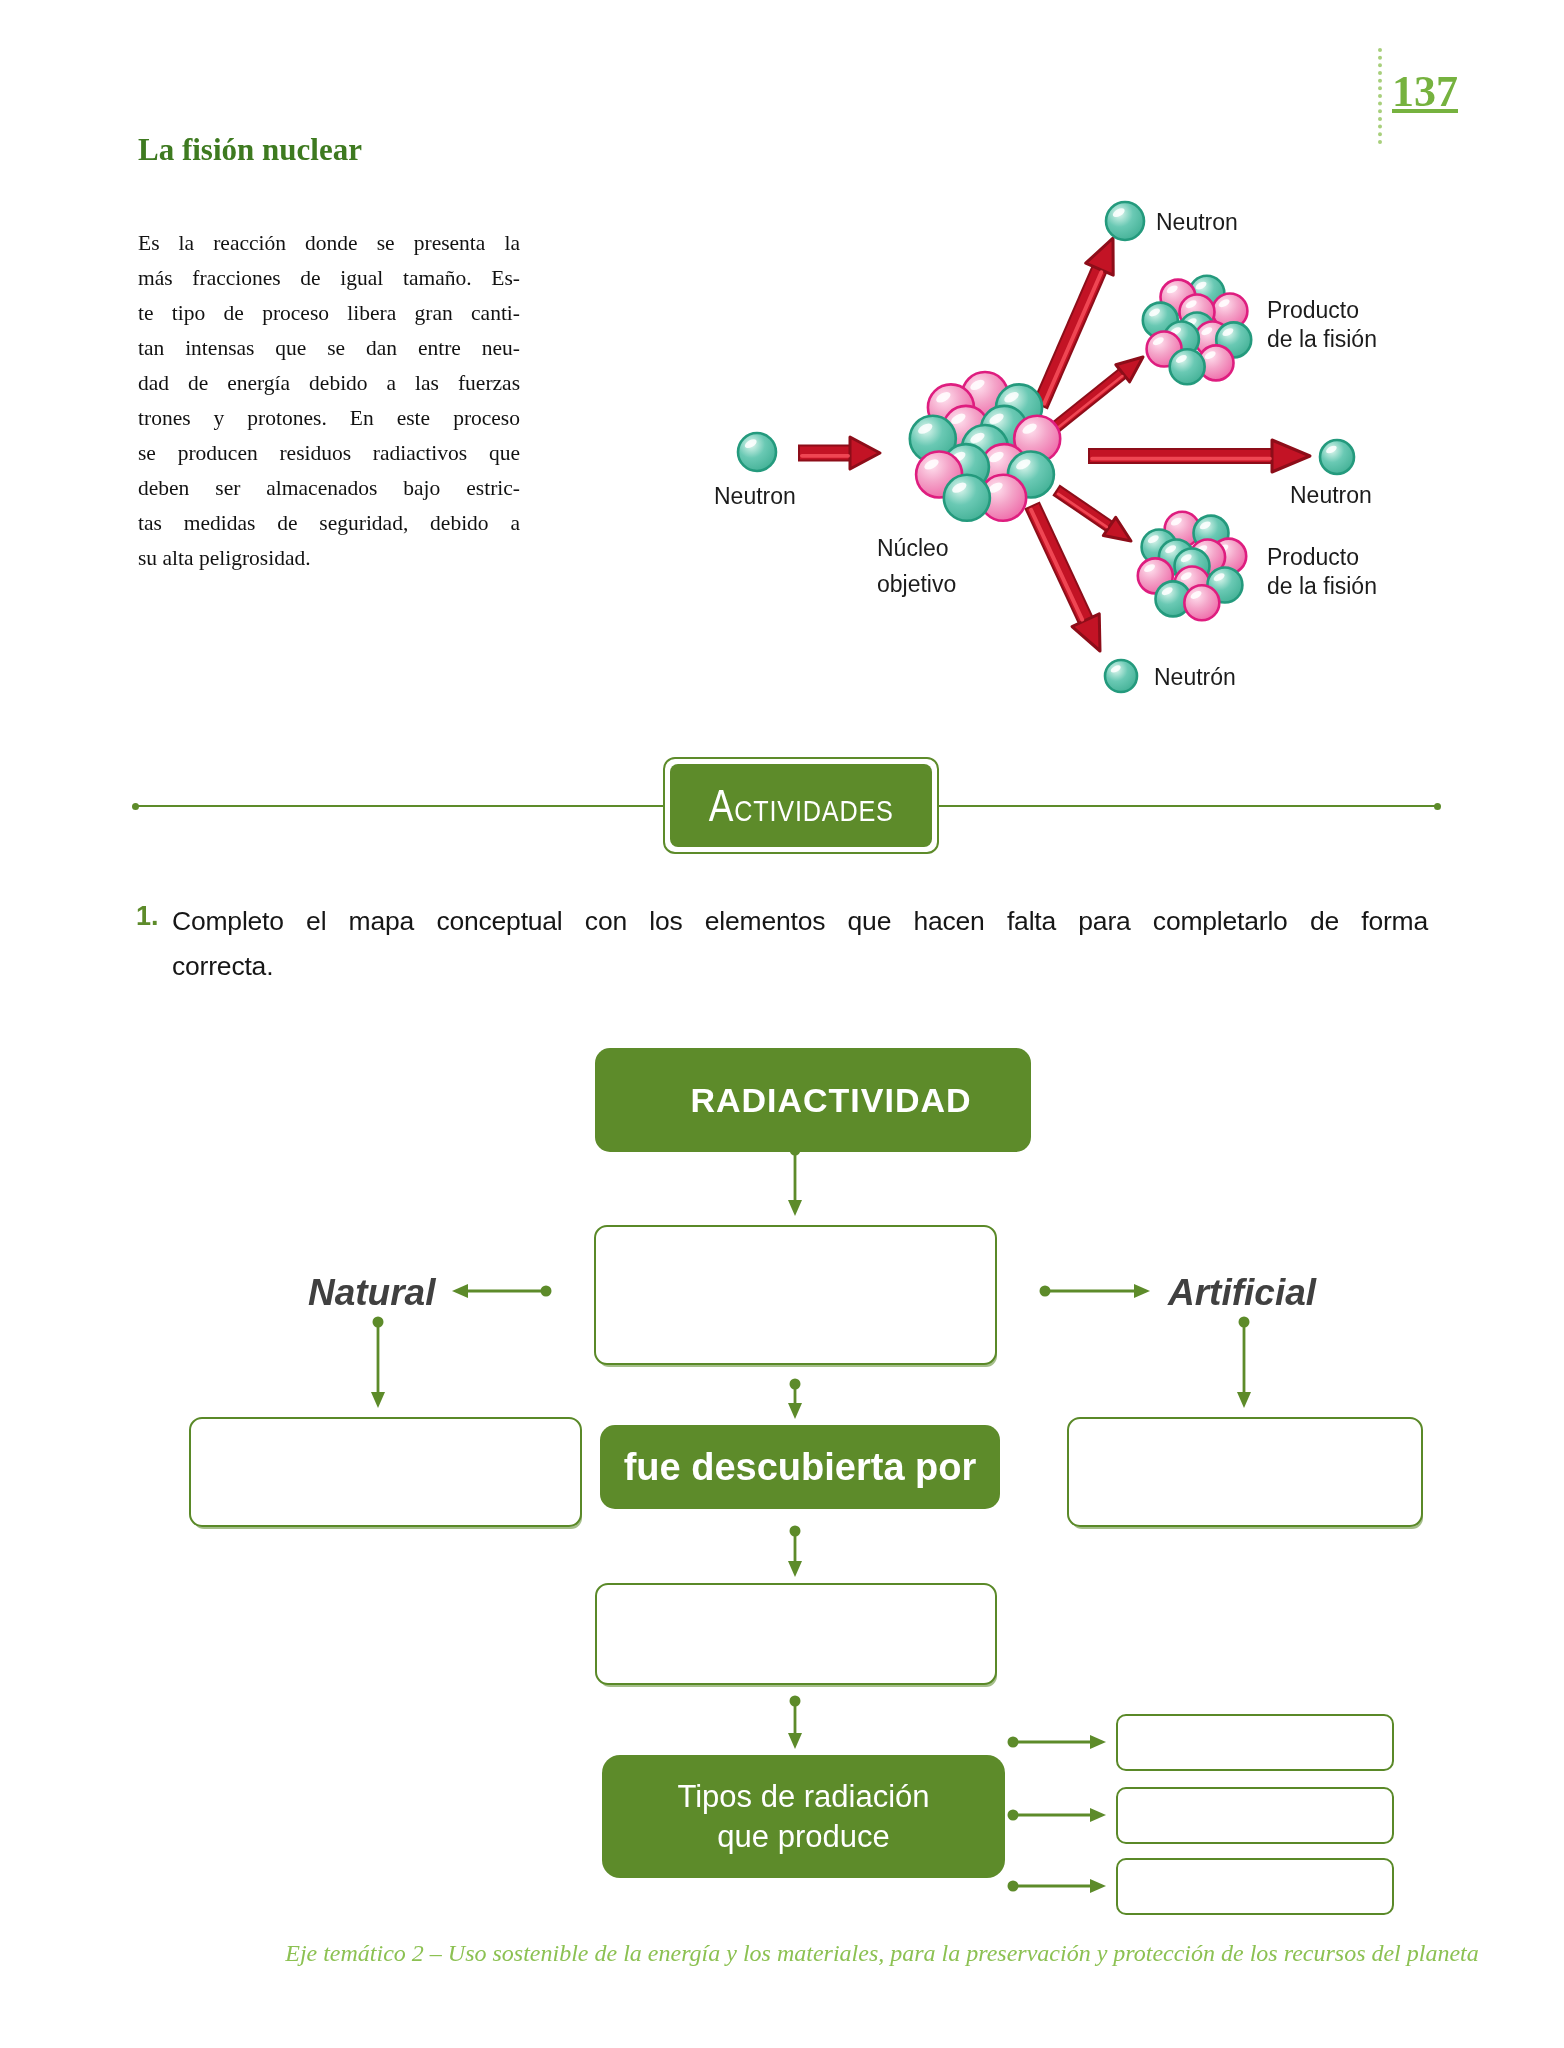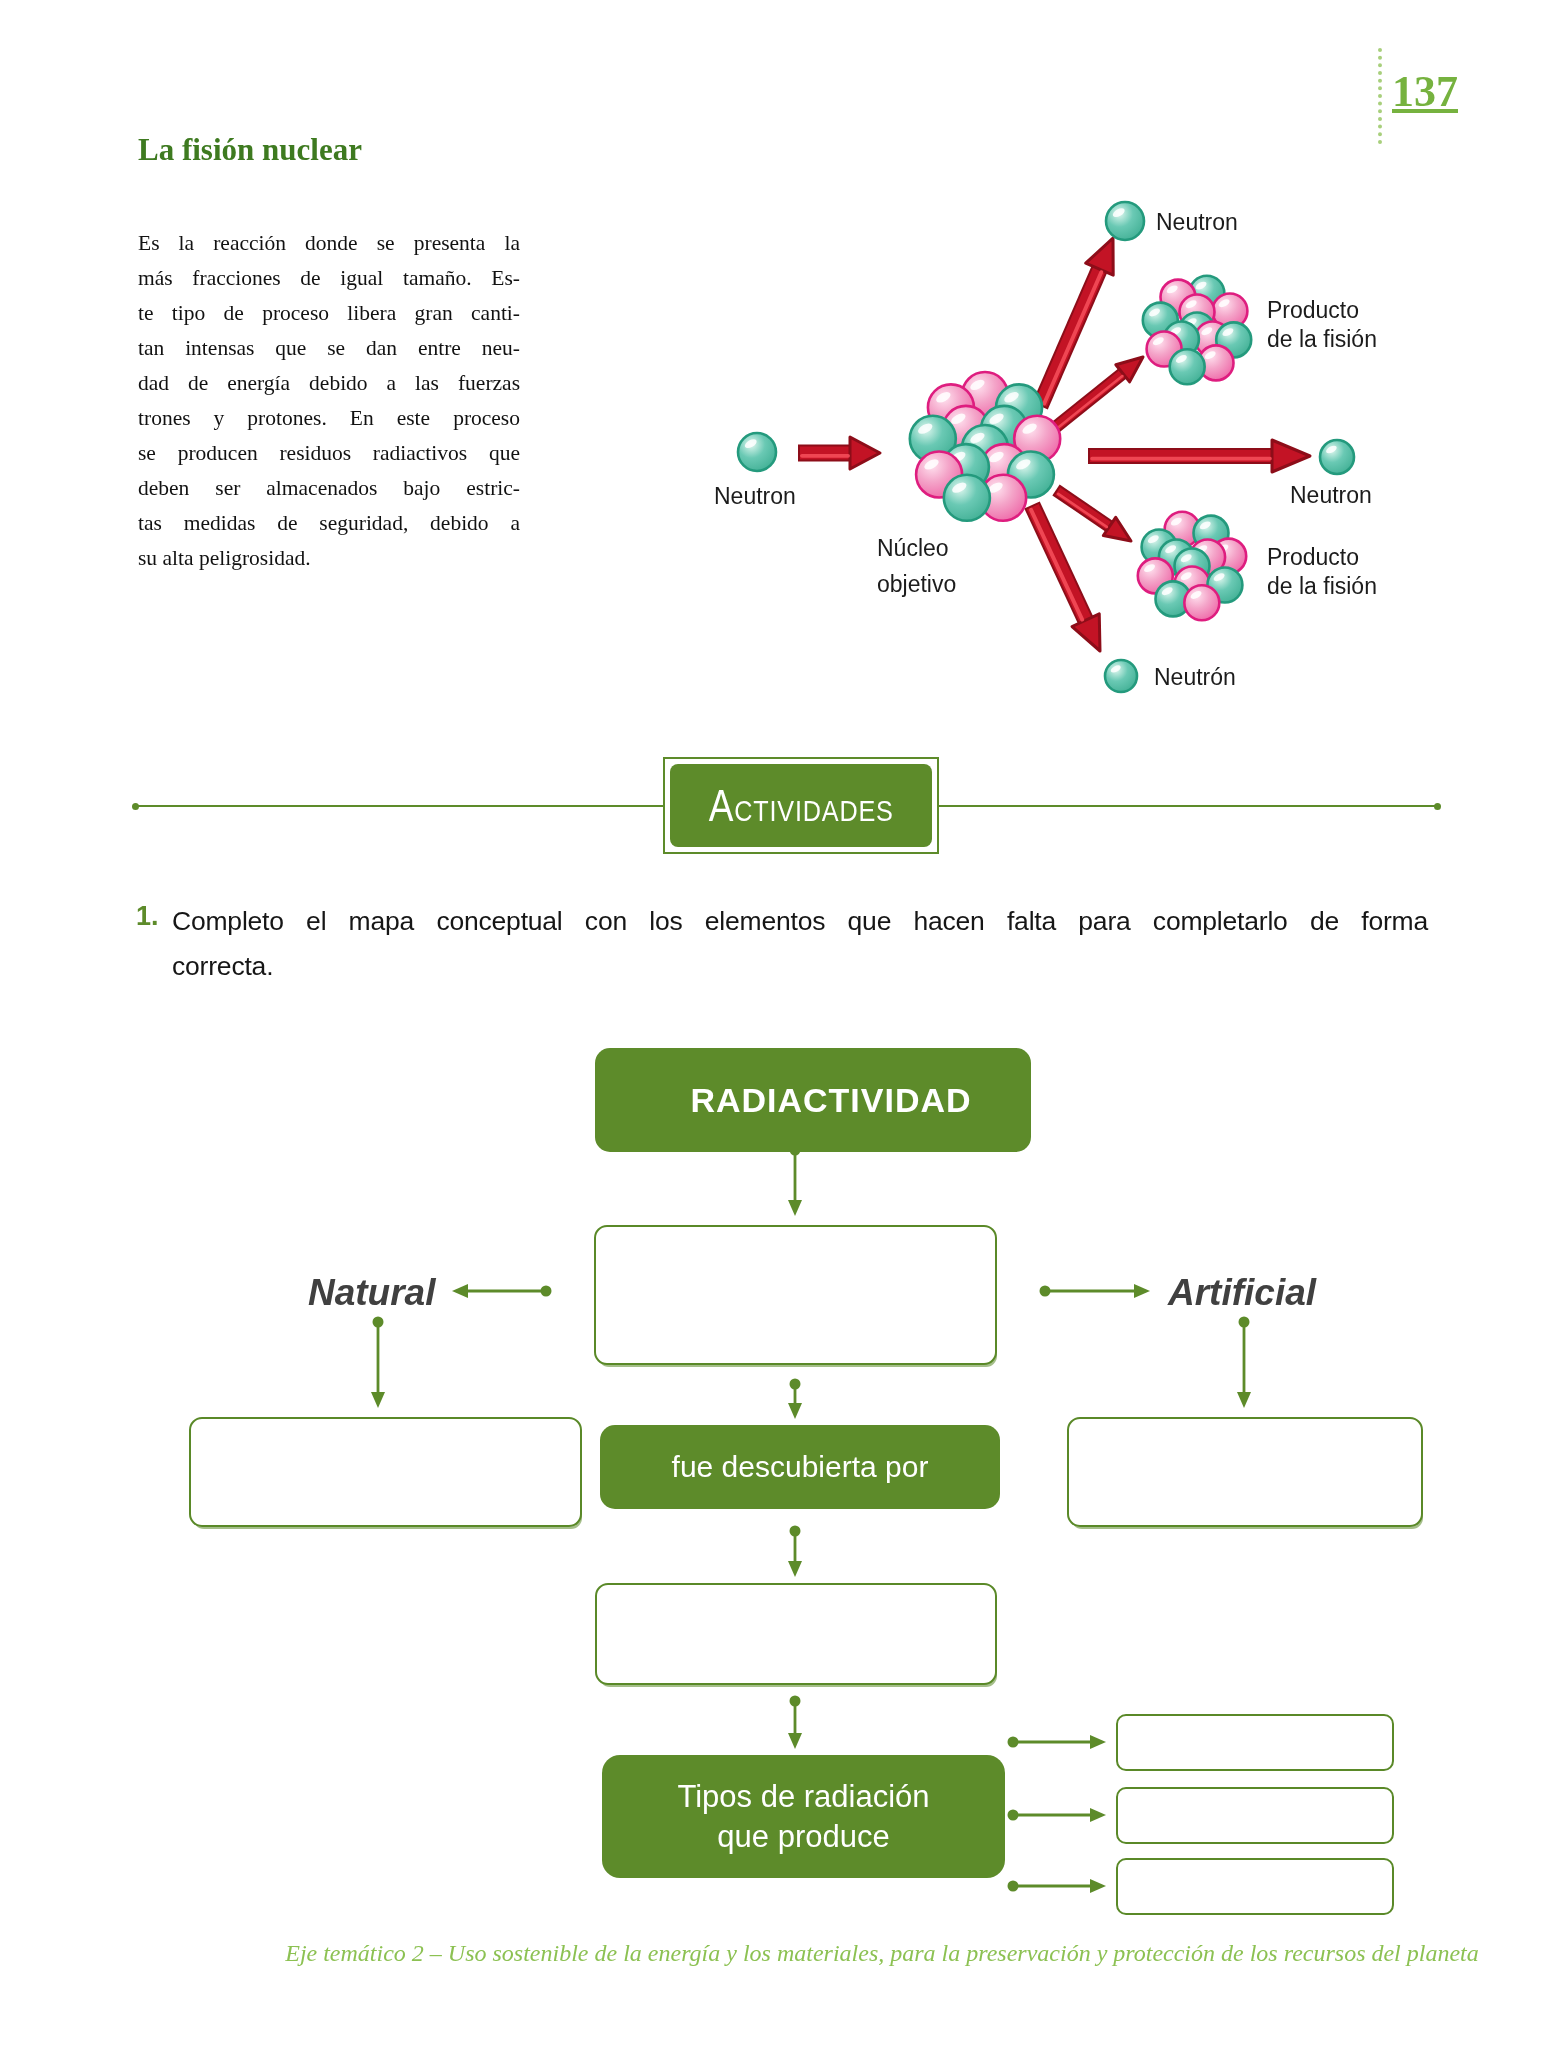--- a/index.html
+++ b/index.html
@@ -21,42 +21,42 @@
   .lline{text-align:left;}
 
   
   .dlabel{position:absolute;font-size:23px;line-height:29px;color:#1c1c1c;white-space:nowrap;}
 
   
   .divider-line{position:absolute;left:136px;top:805px;width:1302px;height:0;
                 border-top:2.5px solid #5d8b2a;z-index:2;}
   .divider-dot{position:absolute;width:7px;height:7px;border-radius:50%;background:#5d8b2a;z-index:2;}
   .banner-outer{position:absolute;left:663px;top:757px;width:276px;height:97px;z-index:3;
-                background:#ffffff;border:2.5px solid #5d8b2a;border-radius:0;
+                background:#ffffff;border:2.5px solid #5d8b2a;border-radius:12px;
                 padding:5px;box-sizing:border-box;}
   .banner-inner{width:100%;height:100%;background:#5d8b2a;border-radius:8px;
                 display:flex;align-items:center;justify-content:center;}
   .banner-text{color:#ffffff;display:inline-block;transform:scaleX(.84);letter-spacing:1px;
                font-size:30px;font-weight:normal;white-space:nowrap;}
   .banner-text .bigA{font-size:44px;}
 
   
   .item-number{position:absolute;left:136px;top:901px;font-size:27px;font-weight:bold;color:#5d8b2a;}
   .item-lines{position:absolute;left:172px;top:899px;width:1256px;font-size:26.5px;
               line-height:45px;color:#161616;letter-spacing:-0.2px;}
 
   
   .greenbox{position:absolute;background:#5d8b2a;border-radius:15px;color:#ffffff;
             display:flex;flex-direction:column;align-items:center;justify-content:center;
             text-align:center;z-index:2;}
   .emptybox{position:absolute;background:#ffffff;border:2.5px solid #5a8928;border-radius:13px;
             box-shadow:2px 4px 0 -2px rgba(90,137,40,.55);z-index:2;box-sizing:border-box;}
   .maplabel{position:absolute;color:#404040;font-weight:bold;font-size:37px;z-index:2;white-space:nowrap;font-style:italic;}
   .root-label{font-weight:bold;font-size:34px;letter-spacing:1px;}
-  .mid-label{font-size:30px;}
+  .mid-label{font-size:38px;font-weight:bold;}
   .types-label{font-size:31px;line-height:40px;}
 
   
   .footer{position:absolute;left:200px;top:1940px;width:1364px;text-align:center;
           font-family:"Liberation Serif",serif;font-style:italic;font-size:24px;color:#8cc152;}
 
   svg.canvas{position:absolute;left:0;top:0;z-index:1;pointer-events:none;}
 </style>
 </head>
 <body>

